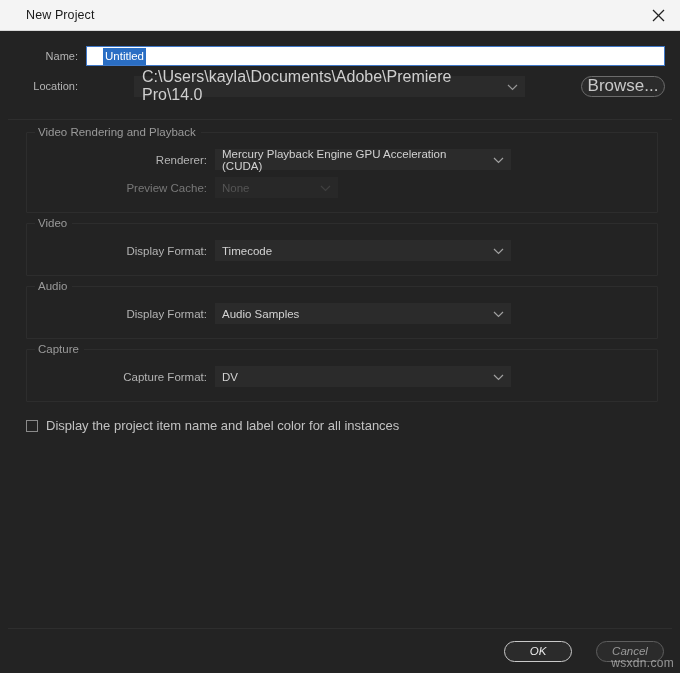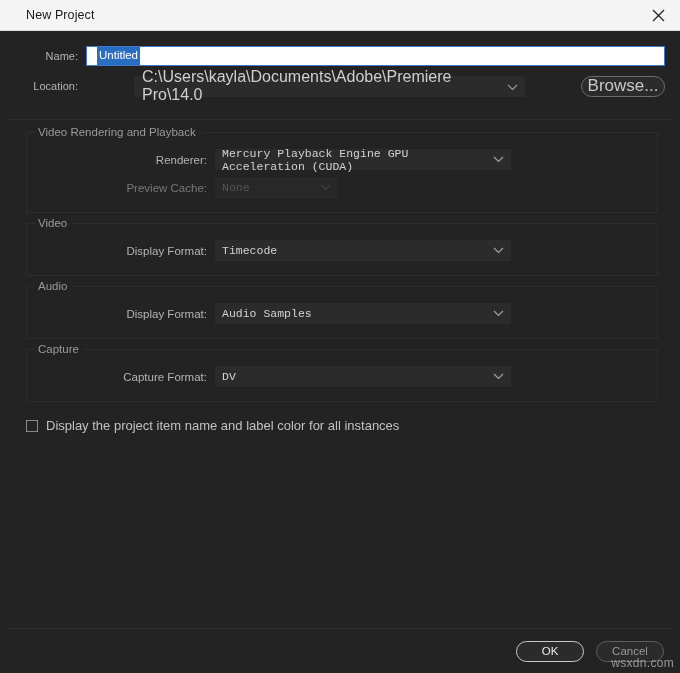--- a/index.html
+++ b/index.html
@@ -76,21 +76,22 @@
   }
 
   .name-input {
     flex: 1;
     margin-right: 15px;
     height: 20px;
     background: #ffffff;
     border: 1px solid #3f78c8;
     box-sizing: border-box;
     display: flex;
-    padding-left: 10px;
+    align-items: center;
+    padding-left: 16px;
     overflow: hidden;
   }
   .name-input .sel-text {
     background: #2a6ec4;
     color: #ffffff;
     font-size: 11.5px;
     line-height: 15px;
     padding: 1px 2px 1px 2px;
     white-space: nowrap;
   }
@@ -211,21 +212,20 @@
     height: 21px;
     background: #2b2b2b;
     box-sizing: border-box;
     display: flex;
     align-items: center;
     justify-content: space-between;
     padding: 0 7px 0 7px;
     font-size: 11.5px;
     color: #d2d2d2;
     cursor: pointer;
-    font-family: Liberation Mono, monospace;
   }
   .select.narrow { width: 123px; }
   .select.disabled {
     background: #282828;
     color: #555555;
     cursor: default;
   }
   .select .caret { opacity: 0.75; margin-left: 6px; }
   .select.disabled .caret { opacity: 0.35; }
 
@@ -253,21 +253,22 @@
   .footer {
     position: absolute;
     left: 0;
     right: 0;
     bottom: 0;
     height: 44px;
     display: flex;
     align-items: center;
     justify-content: flex-end;
     padding-right: 16px;
-    gap: 12px;
+    gap: 24px;
+    font-style: italic;
   }
   .btn {
     width: 68px;
     height: 21px;
     border-radius: 11px;
     font-size: 11.5px;
     display: flex;
     align-items: center;
     justify-content: center;
     box-sizing: border-box;

